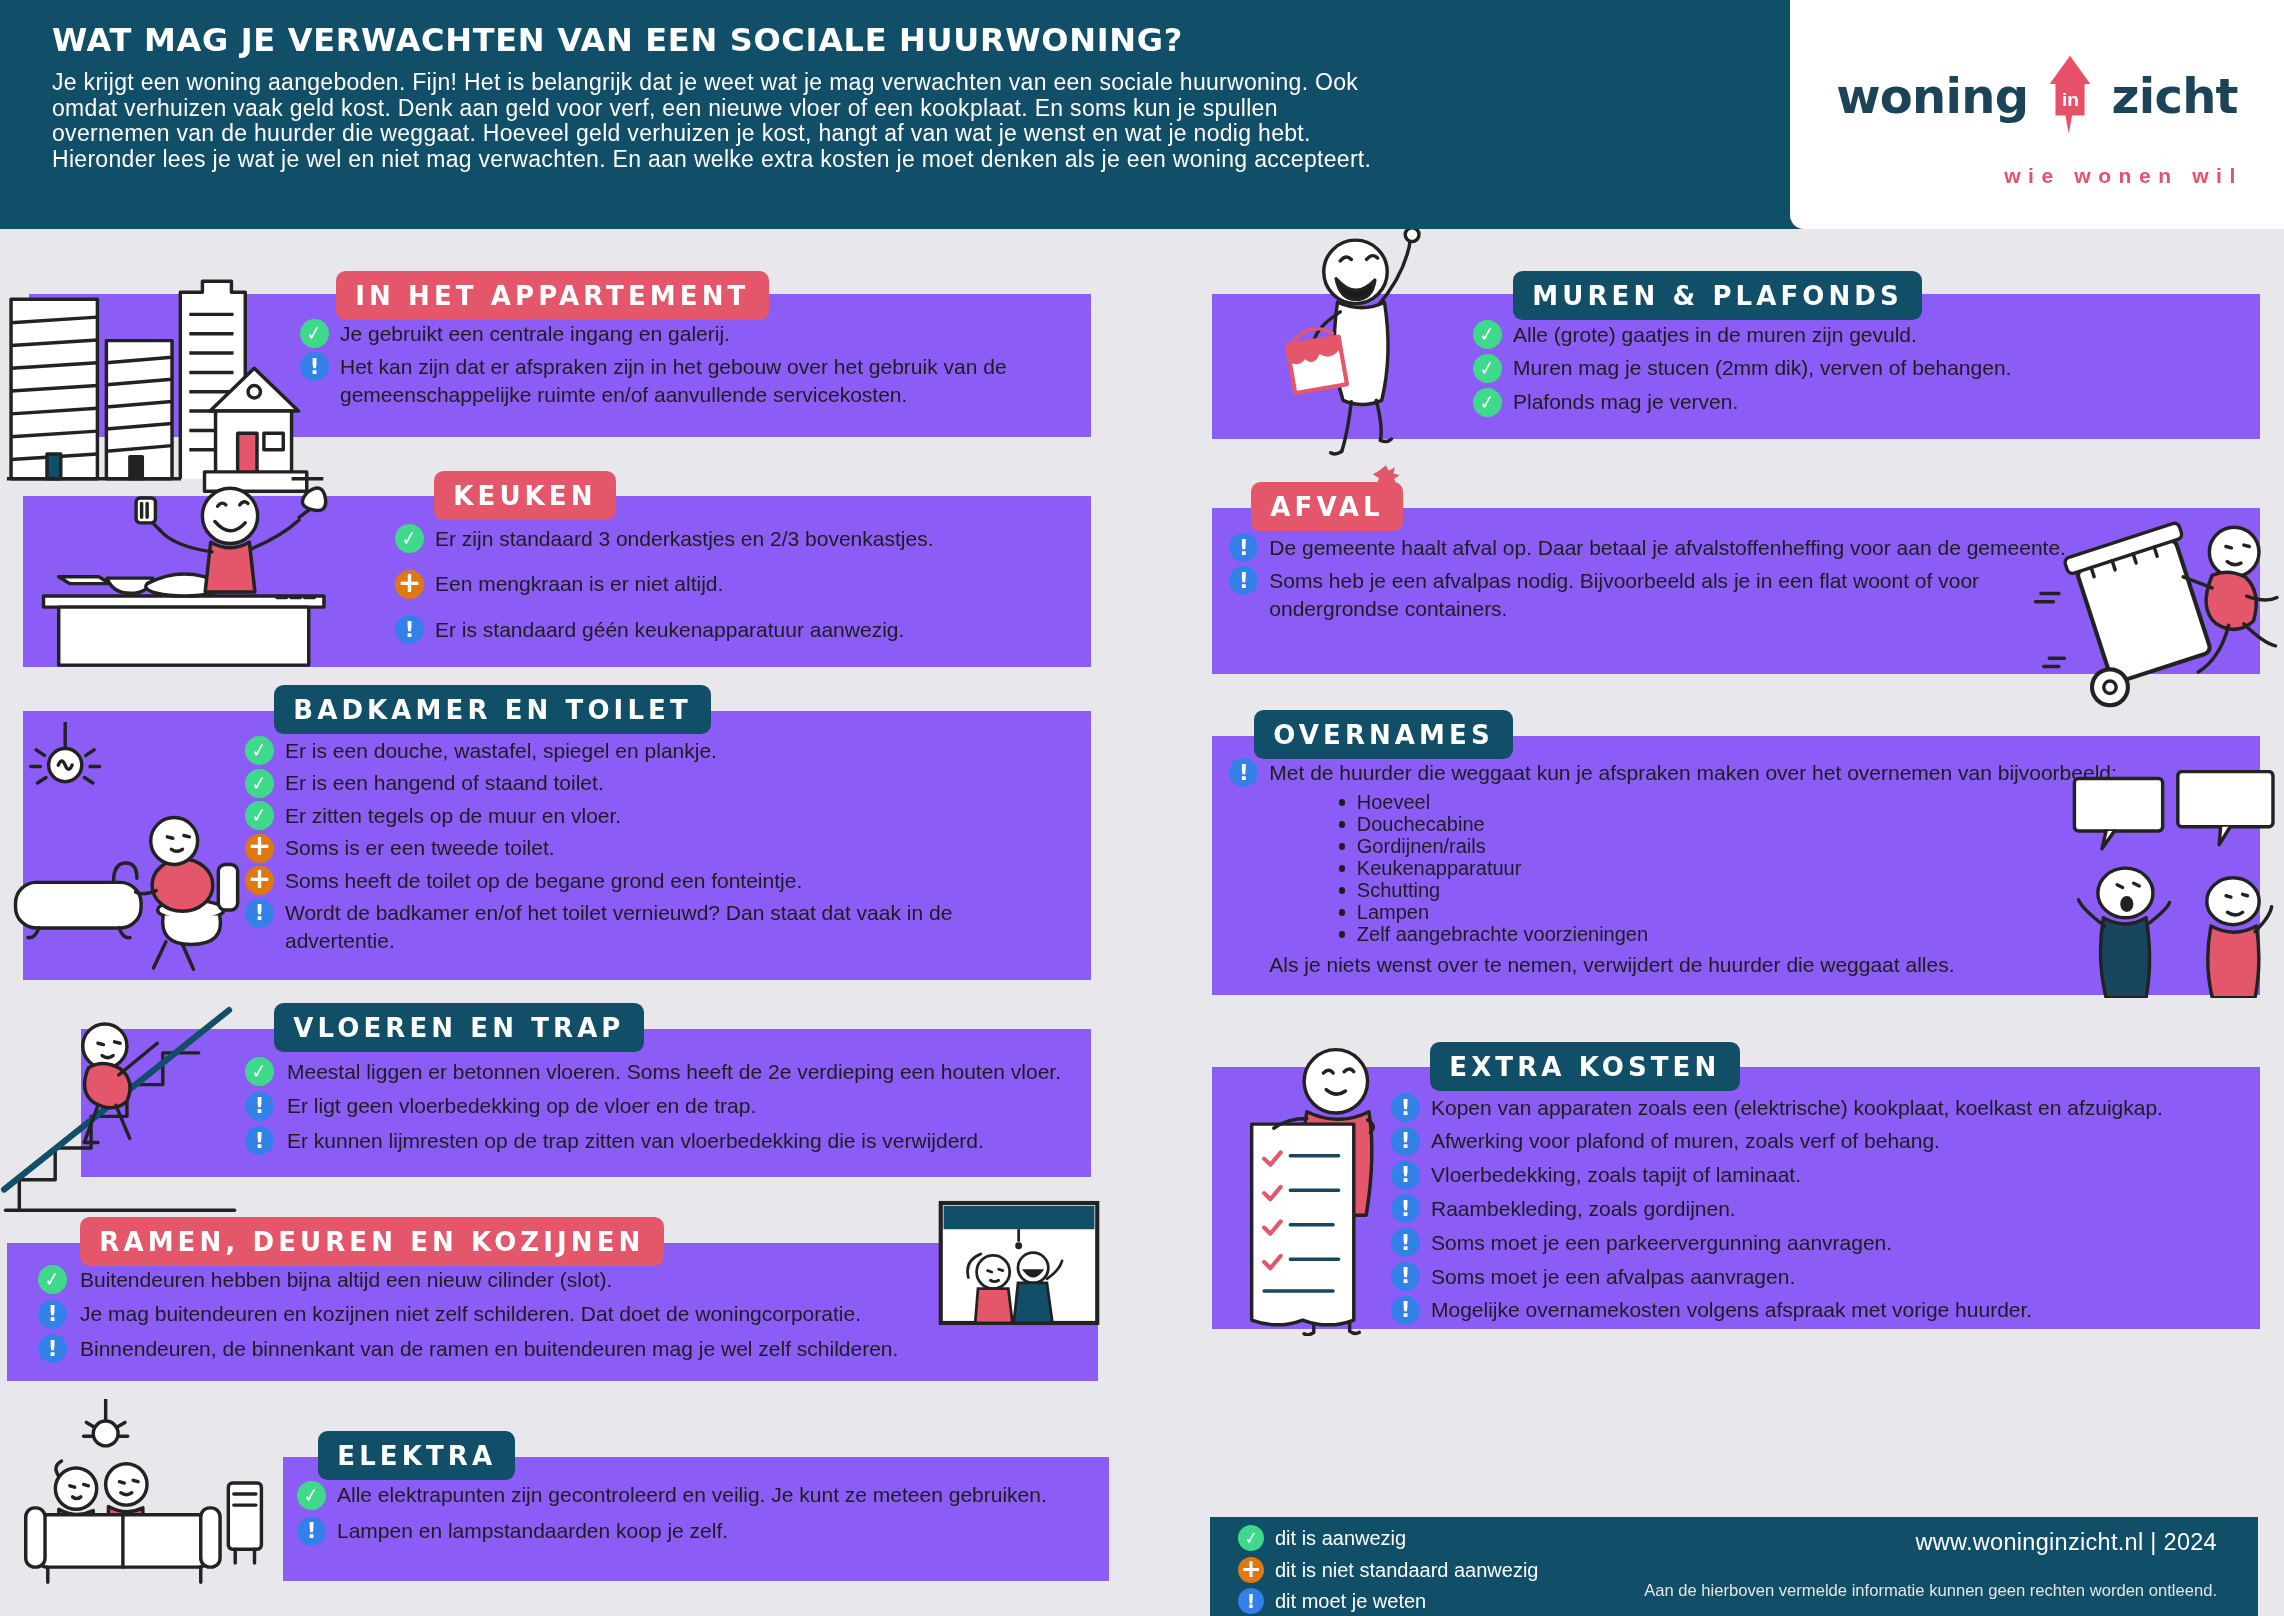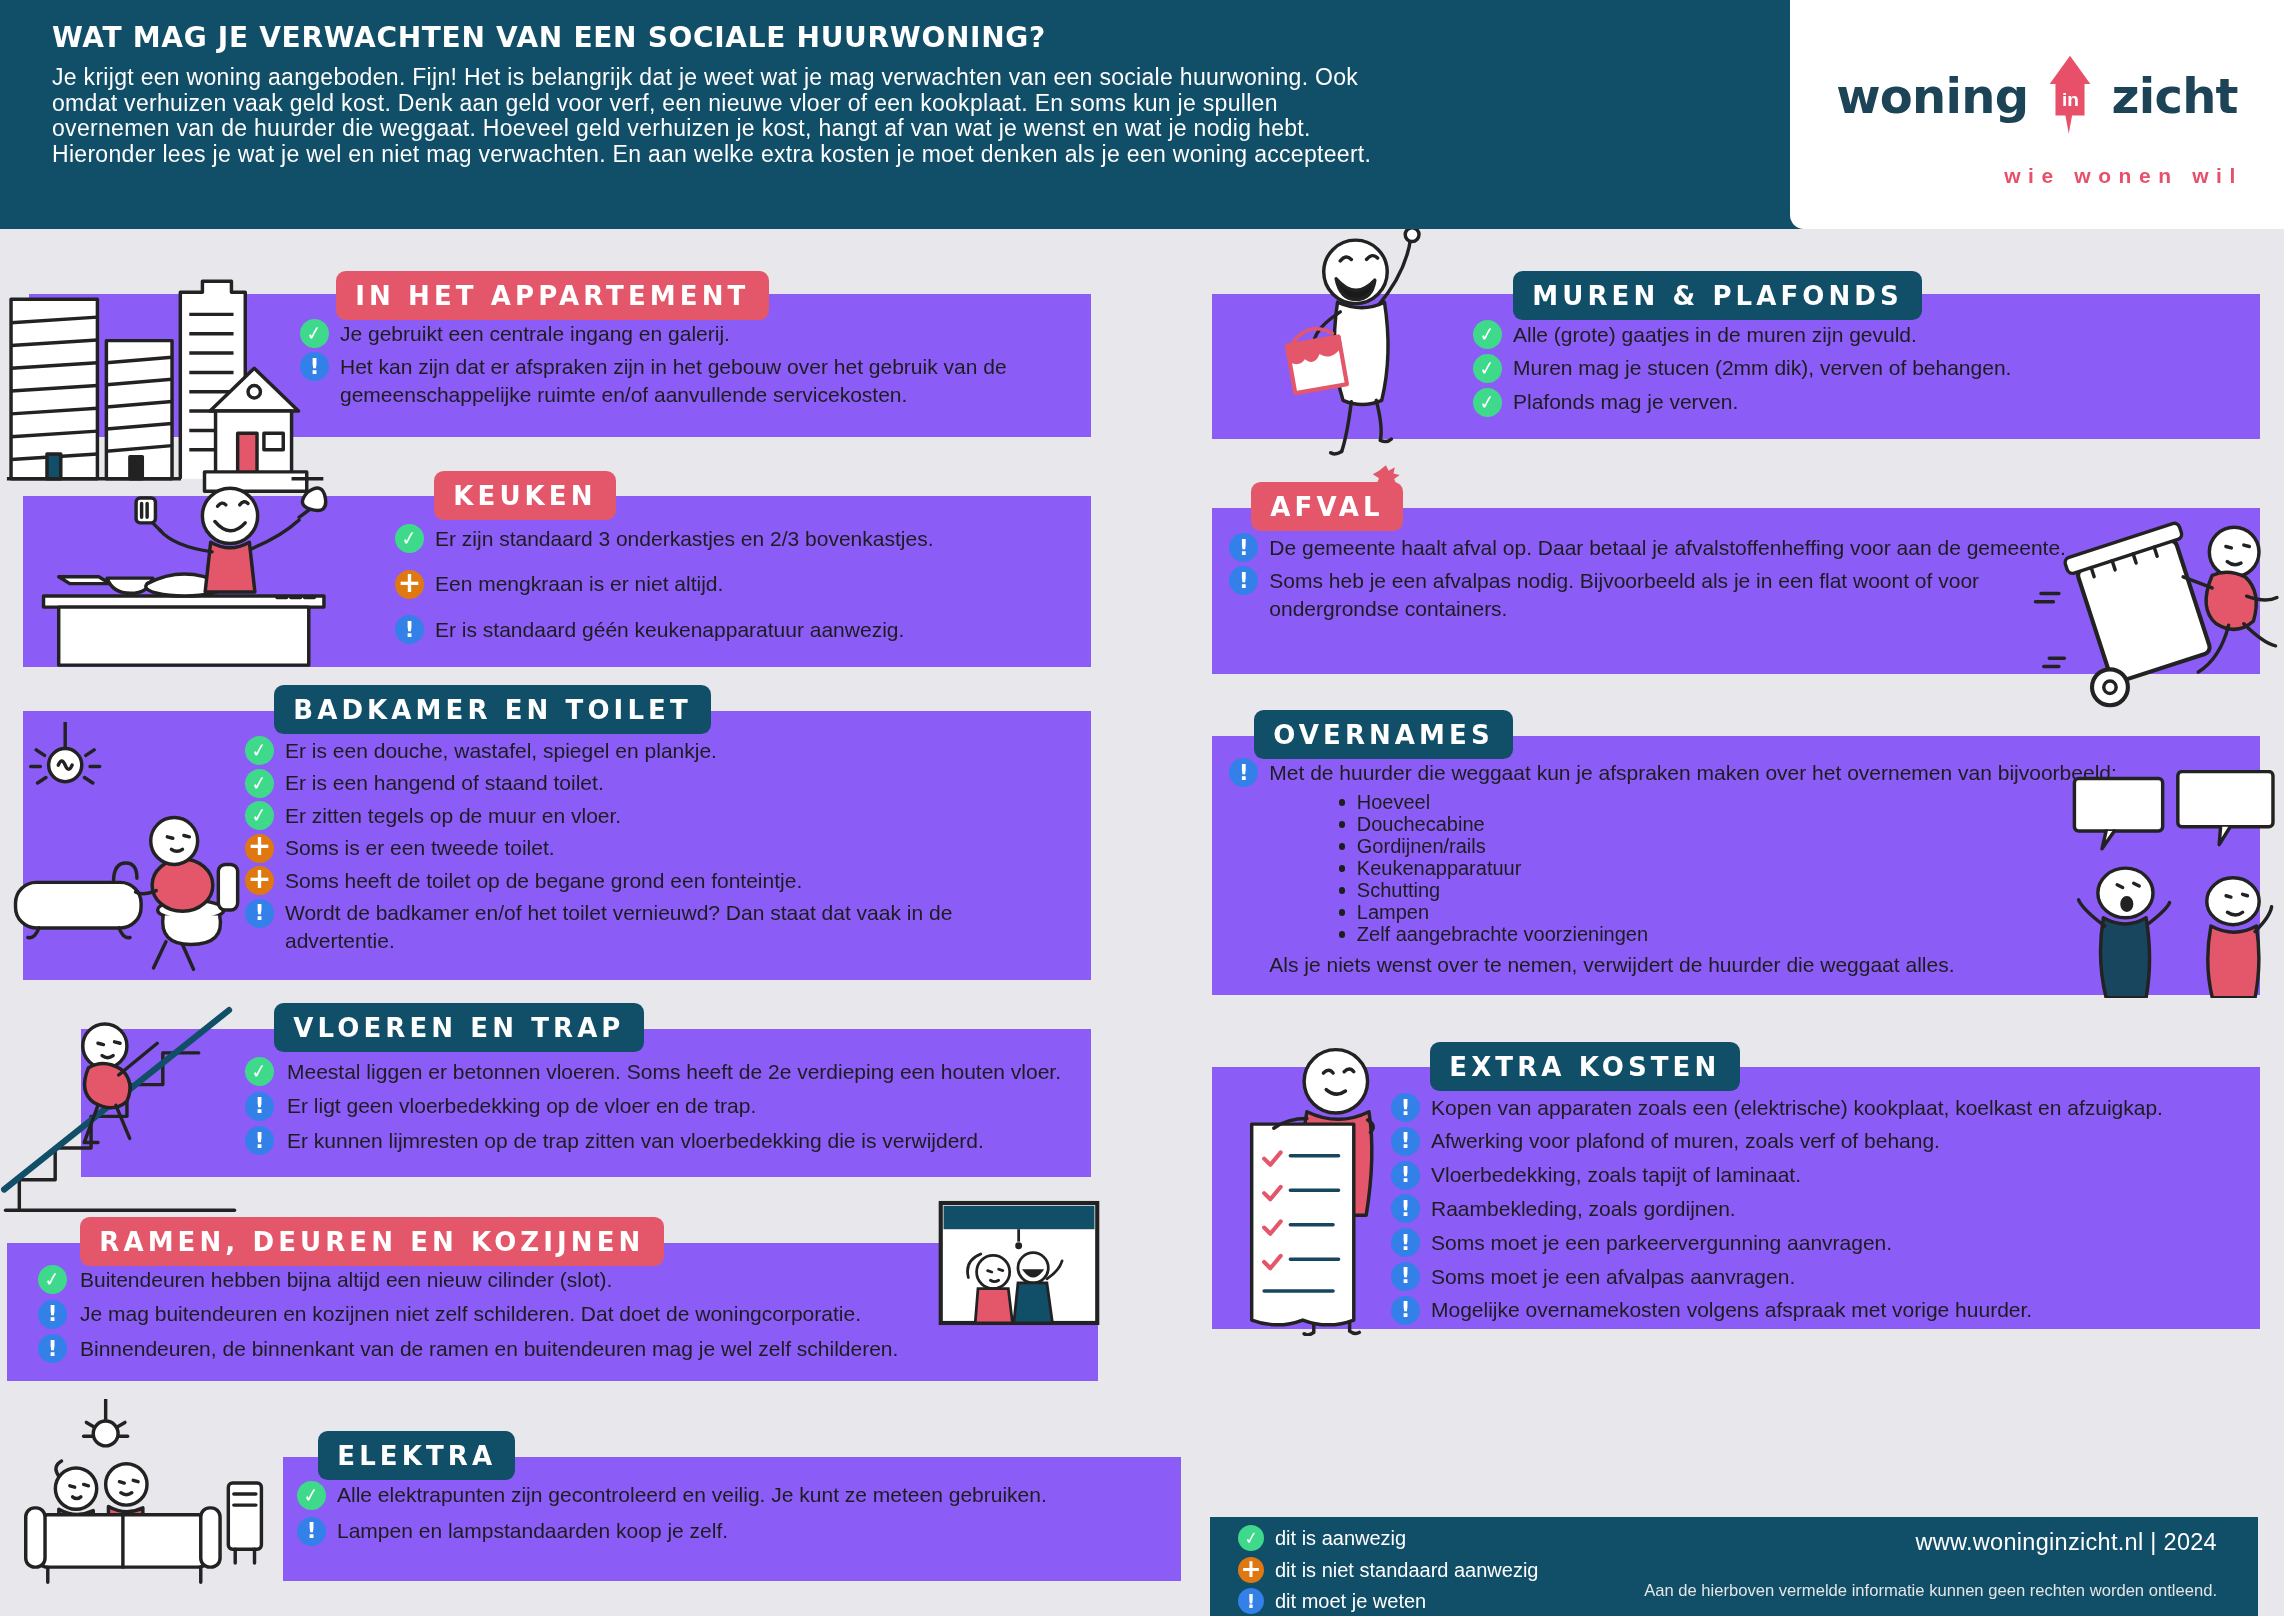--- a/index.html
+++ b/index.html
@@ -3,21 +3,21 @@
 <meta charset="utf-8">
 <style>
   html,body{margin:0;padding:0;}
   body{width:2284px;height:1616px;overflow:hidden;background:#e8e7ec;
        font-family:"Liberation Sans",sans-serif;color:#1d1d1f;}
   #page{position:relative;width:2284px;height:1616px;background:#e8e7ec;}
 
   
   .header{position:absolute;left:0;top:0;width:2284px;height:229px;background:#114e68;}
   .header-inner{position:absolute;left:52px;top:21px;}
-  .header-title{font-family:"DejaVu Sans",sans-serif;font-weight:bold;font-size:28px;
+  .header-title{font-family:"DejaVu Sans",sans-serif;font-weight:bold;font-size:32px;
                 color:#ffffff;letter-spacing:0.7px;margin-bottom:11px;}
   .header-line{font-size:23px;line-height:25.6px;color:#ffffff;letter-spacing:0.3px;}
 
   .logo-panel{position:absolute;left:1790px;top:0;width:494px;height:229px;background:#ffffff;
               border-radius:0 0 0 14px;}
   .logo-row{position:absolute;left:0;top:54px;width:494px;display:flex;justify-content:center;
             align-items:center;}
   .logo-word{font-family:"DejaVu Sans",sans-serif;font-weight:bold;font-size:48px;color:#1d4356;
              letter-spacing:-0.7px;line-height:1;}
   .logo-house{margin:0 5.5px;overflow:visible;}
@@ -194,21 +194,21 @@
         <span class="t nw">Je mag buitendeuren en kozijnen niet zelf schilderen. Dat doet de woningcorporatie.</span>
       </div>
       <div class="item">
         <span class="ic ic-info"></span>
         <span class="t nw">Binnendeuren, de binnenkant van de ramen en buitendeuren mag je wel zelf schilderen.</span>
       </div>
     </div>
   </div>
   <div class="badge badge-red" style="left:80px;top:1217px;">RAMEN, DEUREN EN KOZIJNEN</div>
 
-  <div class="box" style="left:283px;top:1457px;width:898px;height:124px;">
+  <div class="box" style="left:283px;top:1457px;width:826px;height:124px;">
     <div class="items g10" style="left:14px;top:23.5px;width:767px;">
       <div class="item">
         <span class="ic ic-check"></span>
         <span class="t nw">Alle elektrapunten zijn gecontroleerd en veilig. Je kunt ze meteen gebruiken.</span>
       </div>
       <div class="item">
         <span class="ic ic-info"></span>
         <span class="t nw">Lampen en lampstandaarden koop je zelf.</span>
       </div>
     </div>

